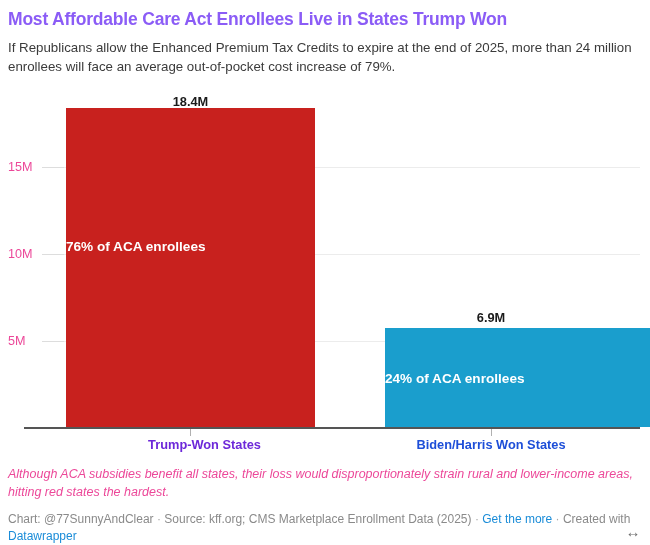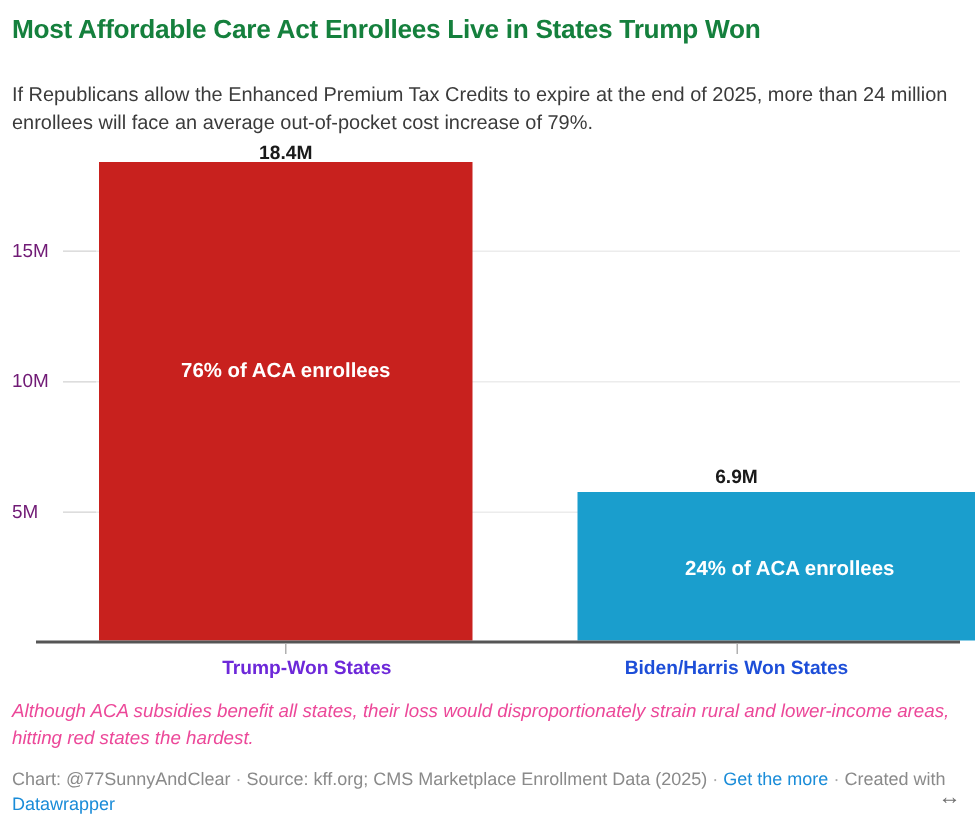--- a/index.html
+++ b/index.html
@@ -25,24 +25,24 @@
     padding: 0;
   }
 
   
   .header {
     padding: 9px 10px 0 8px;
   }
   .chart-title {
     font-size: 17.5px;
     font-weight: bold;
-    color: #15803d;
+    color: #8b5cf6;
     line-height: 1.18;
     letter-spacing: -0.2px;
-    margin: 0 0 24px 0;
+    margin: 0 0 9px 0;
   }
   .chart-subtitle {
     font-size: 13.3px;
     font-weight: normal;
     color: #3b3b3b;
     line-height: 1.42;
     margin: 0;
     max-width: 625px;
   }
 
@@ -76,21 +76,21 @@
     left: 0;
     top: 0;
     width: 22px;
     height: 1px;
     background: #dddddd;
   }
   .ylabel {
     position: absolute;
     left: 8px;
     font-size: 12.6px;
-    color: #701a75;
+    color: #ec4899;
     transform: translateY(-50%);
     white-space: nowrap;
   }
 
   
   .baseline {
     position: absolute;
     left: 24px;
     width: 616px;
     height: 2px;
@@ -102,21 +102,20 @@
     position: absolute;
     bottom: 21px;
   }
   .bar.red   { background: #c8211e; }
   .bar.blue  { background: #1a9ecd; }
 
   .bar-inner-label {
     position: absolute;
     left: 0;
     width: 100%;
-    text-align: center;
     color: #ffffff;
     font-weight: bold;
     font-size: 13.6px;
     white-space: nowrap;
   }
 
   .bar-value {
     position: absolute;
     text-align: center;
     font-size: 12.8px;

